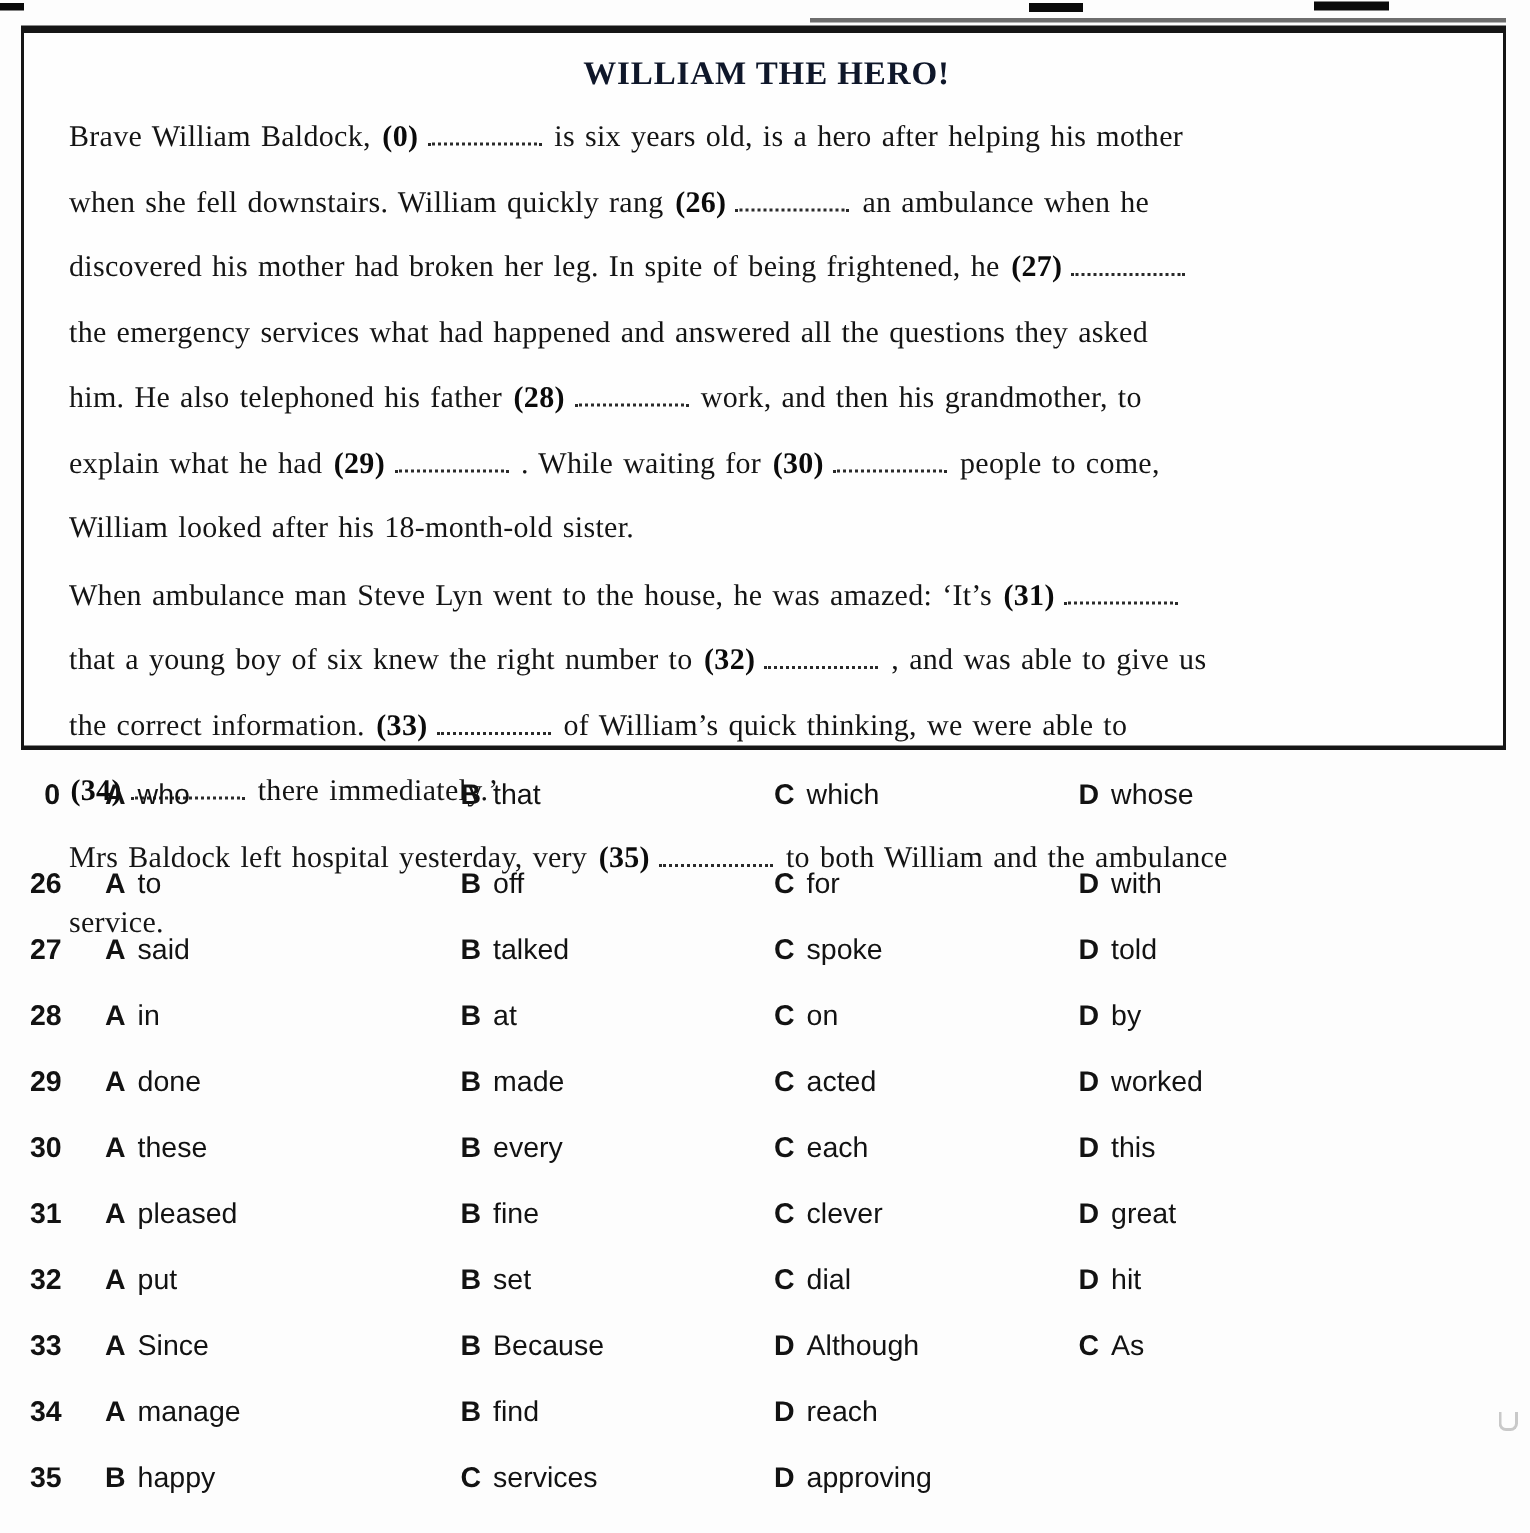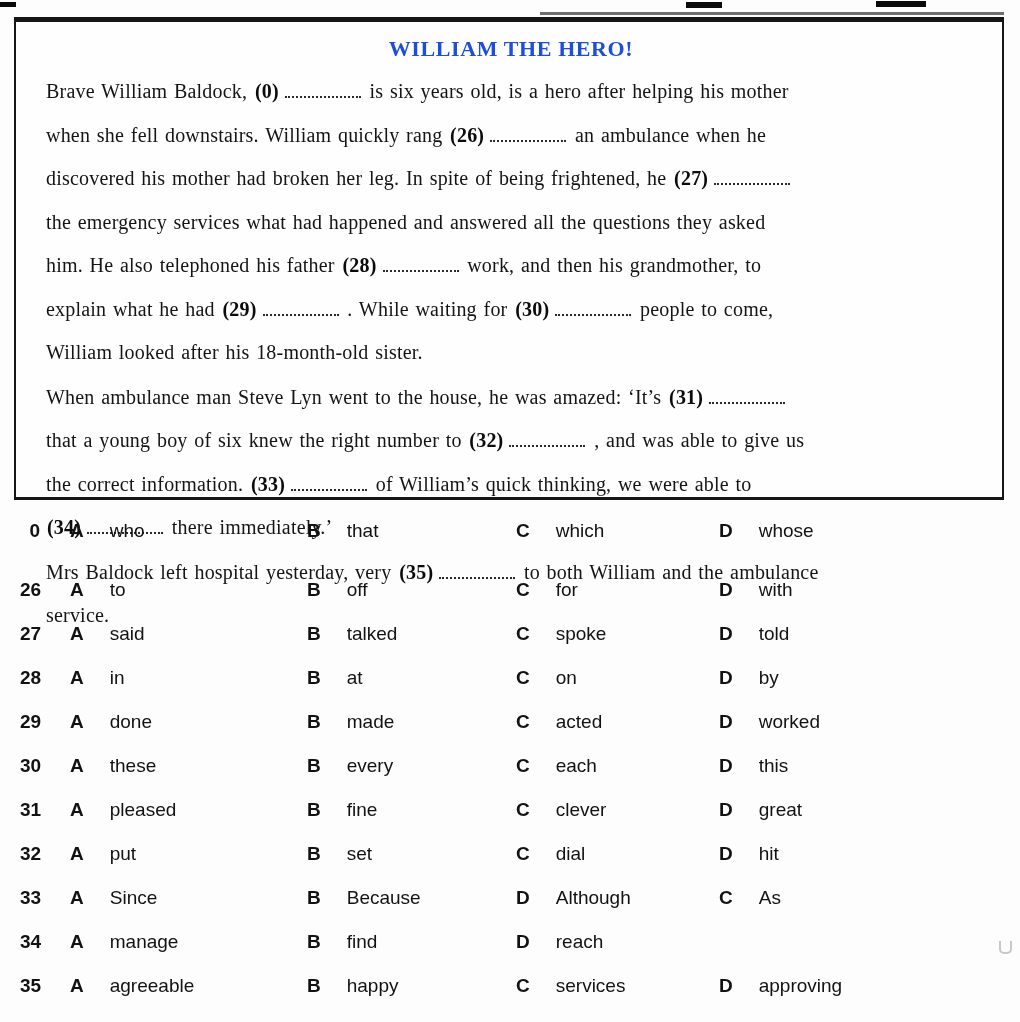--- a/index.html
+++ b/index.html
@@ -11,21 +11,21 @@
 
   
   .passage-box {
     position:absolute; left:14px; top:17px; width:990px; height:483px;
     box-sizing:border-box; background:#fefefe;
     border:2px solid #161616; border-top-width:5px; border-bottom-width:3px;
     padding:12px 26px 0 30px;
   }
   .box-title {
     text-align:center; font-weight:bold; font-size:22px; letter-spacing:.6px;
-    margin:2px 0 14px 0; color:#1d4ed8;
+    margin:2px 0 14px 0; color:#0f172a;
   }
   .para { font-size:20px; line-height:27.5px; letter-spacing:.2px; word-spacing:1.5px; color:#141414; }
   .para + .para { margin-top:17px; }
   .para .line { white-space:nowrap;margin-top:16px; }
   .gapnum { font-weight:bold; margin:0 1px; color:#0b0b0b; }
   .dots {
     display:inline-block; width:76px; height:12px;
     border-bottom:2px dotted #2a2a2a; margin:0 2px 0 5px;
   }
 
@@ -34,21 +34,21 @@
     position:absolute; left:0; top:509px; width:1020px;
     font-family:"Liberation Sans", sans-serif; color:#121212;
   }
   .opt-row {
     display:grid; grid-template-columns:50px 237px 209px 203px auto;
     height:44px; align-items:center; padding-left:20px; font-size:19px;
   }
   .opt-row.first { margin-bottom:15px; }
   .opt-num { font-weight:bold; text-align:right; padding-right:30px; }
   .opt-cell b { font-weight:bold; }
-  .opt-cell .w { margin-left:26px; }
+  .opt-cell .w { margin-left:8px; }
 
   
   .art { position:absolute; background:#0a0a0a; }
   .art-a { left:0;   top:2px;  width:16px; height:5px; }
   .art-b { left:686px; top:2px; width:36px; height:6px; }
   .art-c { left:876px; top:1px; width:50px; height:6px; }
   .art-d { left:540px; top:12px; width:464px; height:3px; background:#222; opacity:.65; }
   .art-u {
     left:999px; top:941px; width:9px; height:11px; background:transparent;
     border:2px solid #c9c9c9; border-top:none; border-radius:0 0 5px 5px;
@@ -155,20 +155,19 @@
         <div class="opt-cell"><b>C</b><span class="w">As</span></div>
       </div>
       <div class="opt-row">
         <div class="opt-num">34</div>
         <div class="opt-cell"><b>A</b><span class="w">manage</span></div>
         <div class="opt-cell"><b>B</b><span class="w">find</span></div>
         <div class="opt-cell"><b>D</b><span class="w">reach</span></div>
       </div>
       <div class="opt-row">
         <div class="opt-num">35</div>
-        <div class="opt-cell"><b>A</b><span class="w">agreeable</span></div>
         <div class="opt-cell"><b>B</b><span class="w">happy</span></div>
         <div class="opt-cell"><b>C</b><span class="w">services</span></div>
         <div class="opt-cell"><b>D</b><span class="w">approving</span></div>
       </div>
     </div>
 
 </div>
 
 </body></html>

